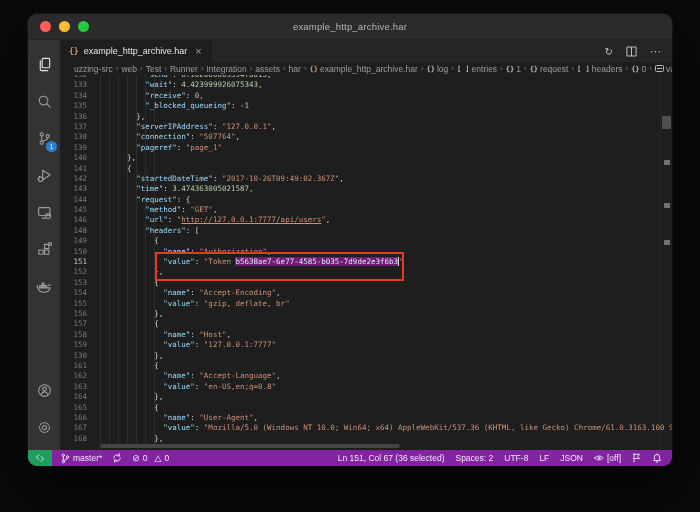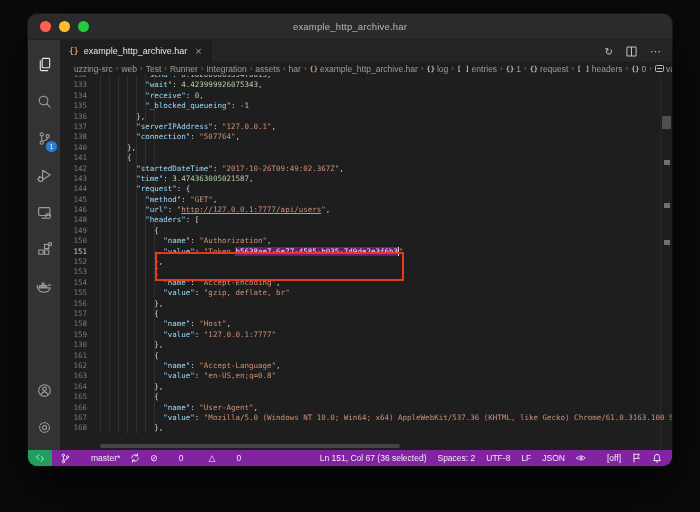--- a/index.html
+++ b/index.html
@@ -52,21 +52,21 @@
   .tk-x{background:#701a75;color:#d8eaff}
   .tk-c{display:inline-block;width:1px;height:9px;background:#dcdcdc;vertical-align:middle}
   .annotation{position:absolute;left:95px;top:177px;width:249px;height:29px;border:2px solid #e8391d;z-index:4;pointer-events:none}
   .vscroll{position:absolute;right:0;top:0;bottom:0;width:12px;border-left:1px solid rgba(255,255,255,.05)}
   .vthumb{position:absolute;left:1px;right:1px;top:41px;height:13px;background:#4f4f4f;cursor:pointer}
   .marker{position:absolute;left:3px;width:6px;height:5px;background:#6f6f6f}
   .hthumb{position:absolute;left:40px;bottom:2px;width:300px;height:4px;background:#454545;border-radius:2px;cursor:pointer}
   
   .statusbar{height:16px;background:#8223a2;flex:none;display:flex;align-items:center;color:#f3eaf7;font-size:8.5px}
   .remote{width:24px;height:100%;background:#1f9e5e;display:flex;align-items:center;justify-content:center;flex:none;cursor:pointer}
-  .sitem{display:inline-flex;align-items:center;gap:21px;cursor:pointer;white-space:nowrap}
+  .sitem{display:inline-flex;align-items:center;gap:3px;cursor:pointer;white-space:nowrap}
   .sleft{display:flex;align-items:center;gap:10px;padding-left:8px}
   .sright{margin-left:auto;display:flex;align-items:center;gap:11px;padding-right:10px}
   .statusbar svg{stroke:#f3eaf7;fill:none;stroke-width:1.1;stroke-linecap:round;stroke-linejoin:round}
   .glyph{font-size:9px;line-height:1}
 </style>
 </head>
 <body>
 
 <div class="window">
 
@@ -242,20 +242,21 @@
 
       <div class="editor">
         <div class="lines">
             <div class="row"><span class="ln">132</span><span class="code">          <span class="tk-k">"send"</span><span class="tk-p">: </span><span class="tk-u">0.10200000939470013,</span></span></div>
             <div class="row"><span class="ln">133</span><span class="code">          <span class="tk-k">"wait"</span><span class="tk-p">: </span><span class="tk-u">4.423999926075343,</span></span></div>
             <div class="row"><span class="ln">134</span><span class="code">          <span class="tk-k">"receive"</span><span class="tk-p">: </span><span class="tk-u">0,</span></span></div>
             <div class="row"><span class="ln">135</span><span class="code">          <span class="tk-k">"_blocked_queueing"</span><span class="tk-p">: </span><span class="tk-u">-1</span></span></div>
             <div class="row"><span class="ln">136</span><span class="code">        <span class="tk-p">},</span></span></div>
             <div class="row"><span class="ln">137</span><span class="code">        <span class="tk-k">"serverIPAddress"</span><span class="tk-p">: </span><span class="tk-s">"127.0.0.1"</span><span class="tk-p">,</span></span></div>
             <div class="row"><span class="ln">138</span><span class="code">        <span class="tk-k">"connection"</span><span class="tk-p">: </span><span class="tk-s">"507764"</span><span class="tk-p">,</span></span></div>
+            <div class="row"><span class="ln">139</span><span class="code">        <span class="tk-k">"pageref"</span><span class="tk-p">: </span><span class="tk-s">"page_1"</span></span></div>
             <div class="row"><span class="ln">140</span><span class="code">      <span class="tk-p">},</span></span></div>
             <div class="row"><span class="ln">141</span><span class="code">      <span class="tk-p">{</span></span></div>
             <div class="row"><span class="ln">142</span><span class="code">        <span class="tk-k">"startedDateTime"</span><span class="tk-p">: </span><span class="tk-s">"2017-10-26T09:49:02.367Z"</span><span class="tk-p">,</span></span></div>
             <div class="row"><span class="ln">143</span><span class="code">        <span class="tk-k">"time"</span><span class="tk-p">: </span><span class="tk-u">3.474363005021587,</span></span></div>
             <div class="row"><span class="ln">144</span><span class="code">        <span class="tk-k">"request"</span><span class="tk-p">: {</span></span></div>
             <div class="row"><span class="ln">145</span><span class="code">          <span class="tk-k">"method"</span><span class="tk-p">: </span><span class="tk-s">"GET"</span><span class="tk-p">,</span></span></div>
             <div class="row"><span class="ln">146</span><span class="code">          <span class="tk-k">"url"</span><span class="tk-p">: </span><span class="tk-s">"</span><span class="tk-l">http://127.0.0.1:7777/api/users</span><span class="tk-s">"</span><span class="tk-p">,</span></span></div>
             <div class="row"><span class="ln">148</span><span class="code">          <span class="tk-k">"headers"</span><span class="tk-p">: [</span></span></div>
             <div class="row"><span class="ln">149</span><span class="code">            <span class="tk-p">{</span></span></div>
             <div class="row"><span class="ln">150</span><span class="code">              <span class="tk-k">"name"</span><span class="tk-p">: </span><span class="tk-s">"Authorization"</span><span class="tk-p">,</span></span></div>

